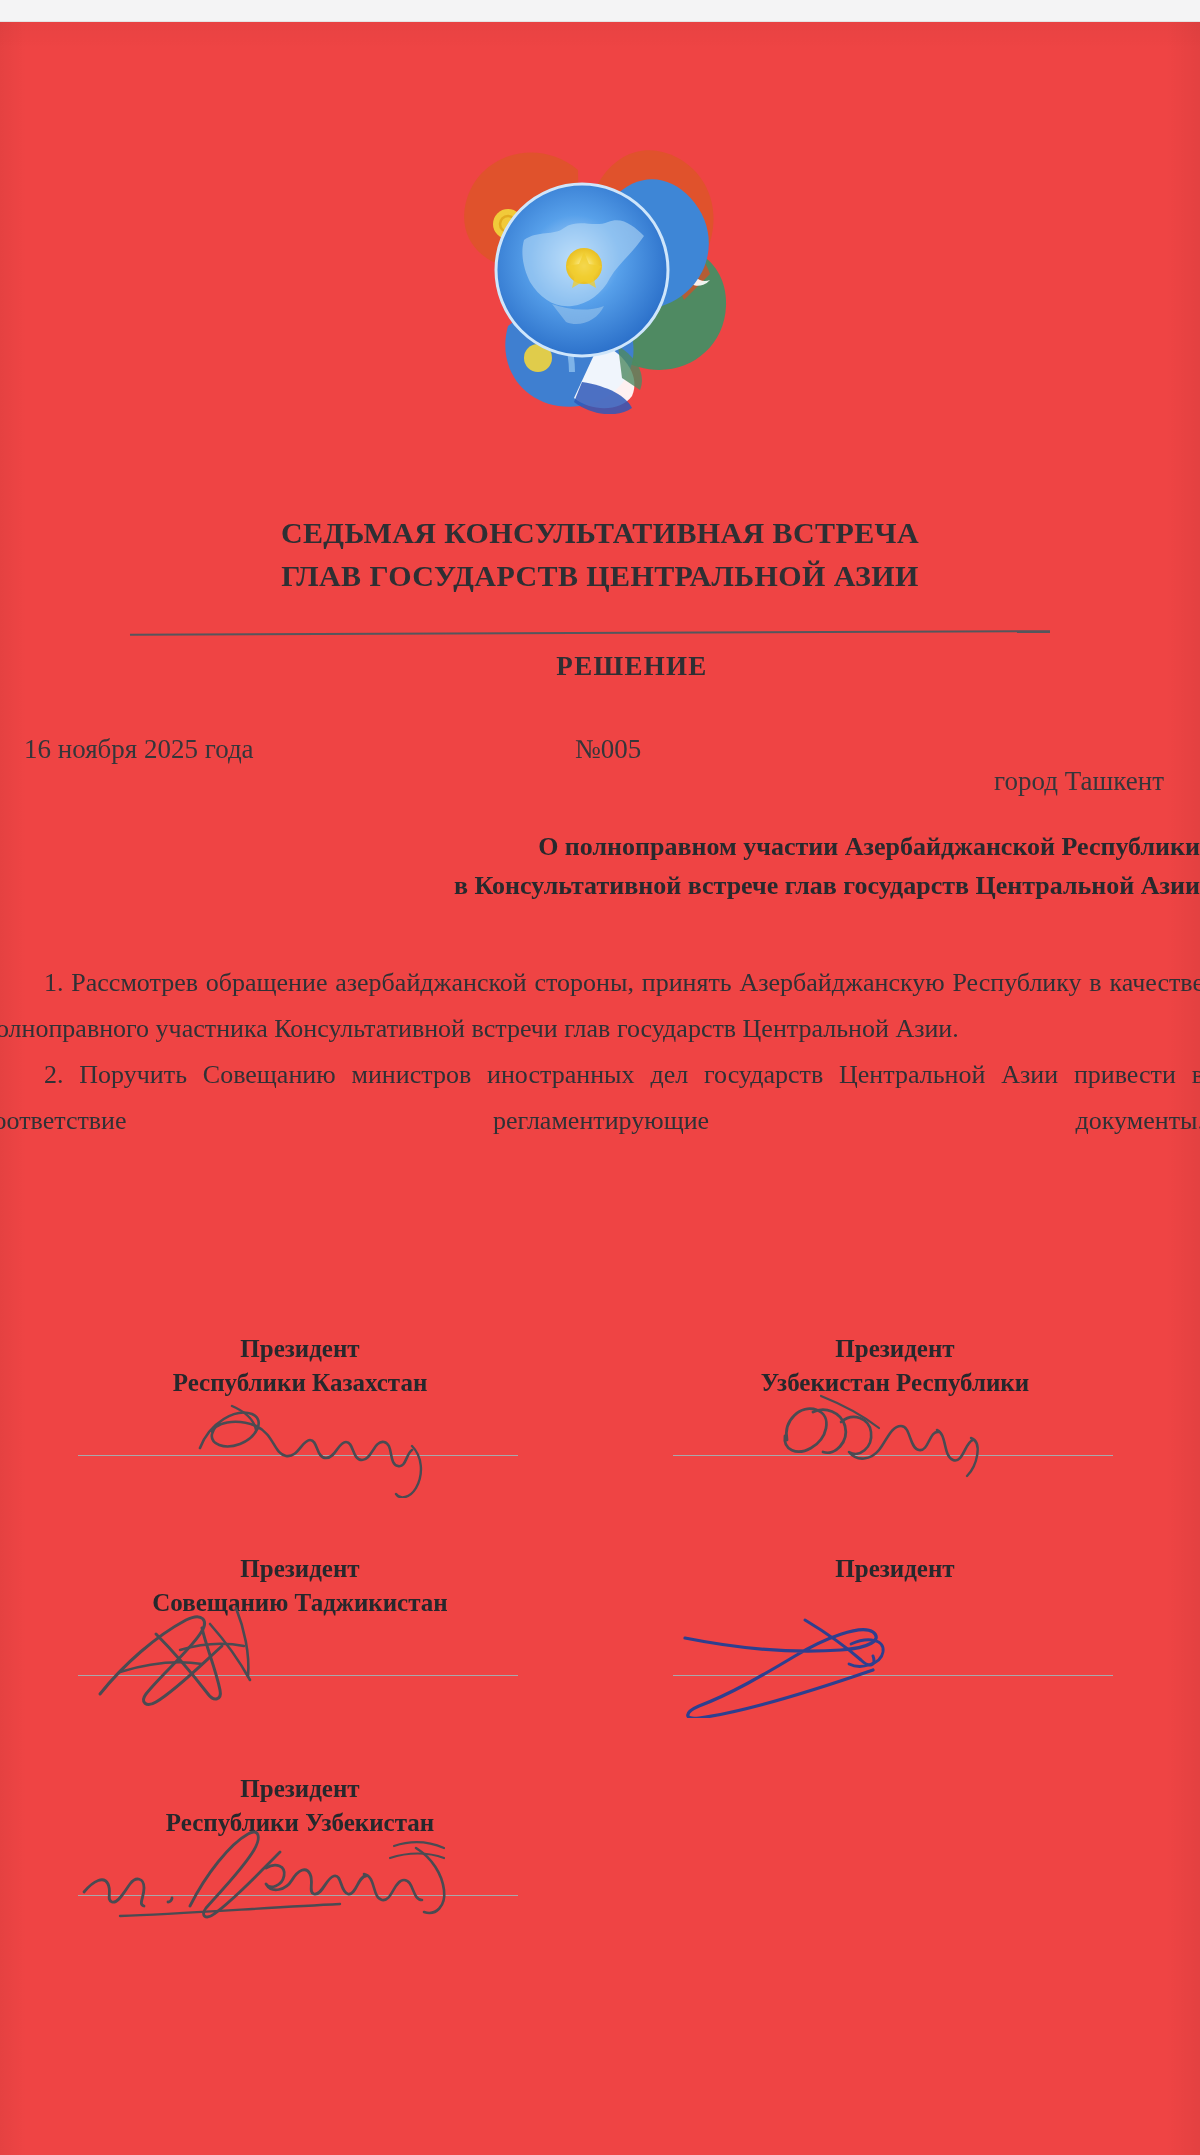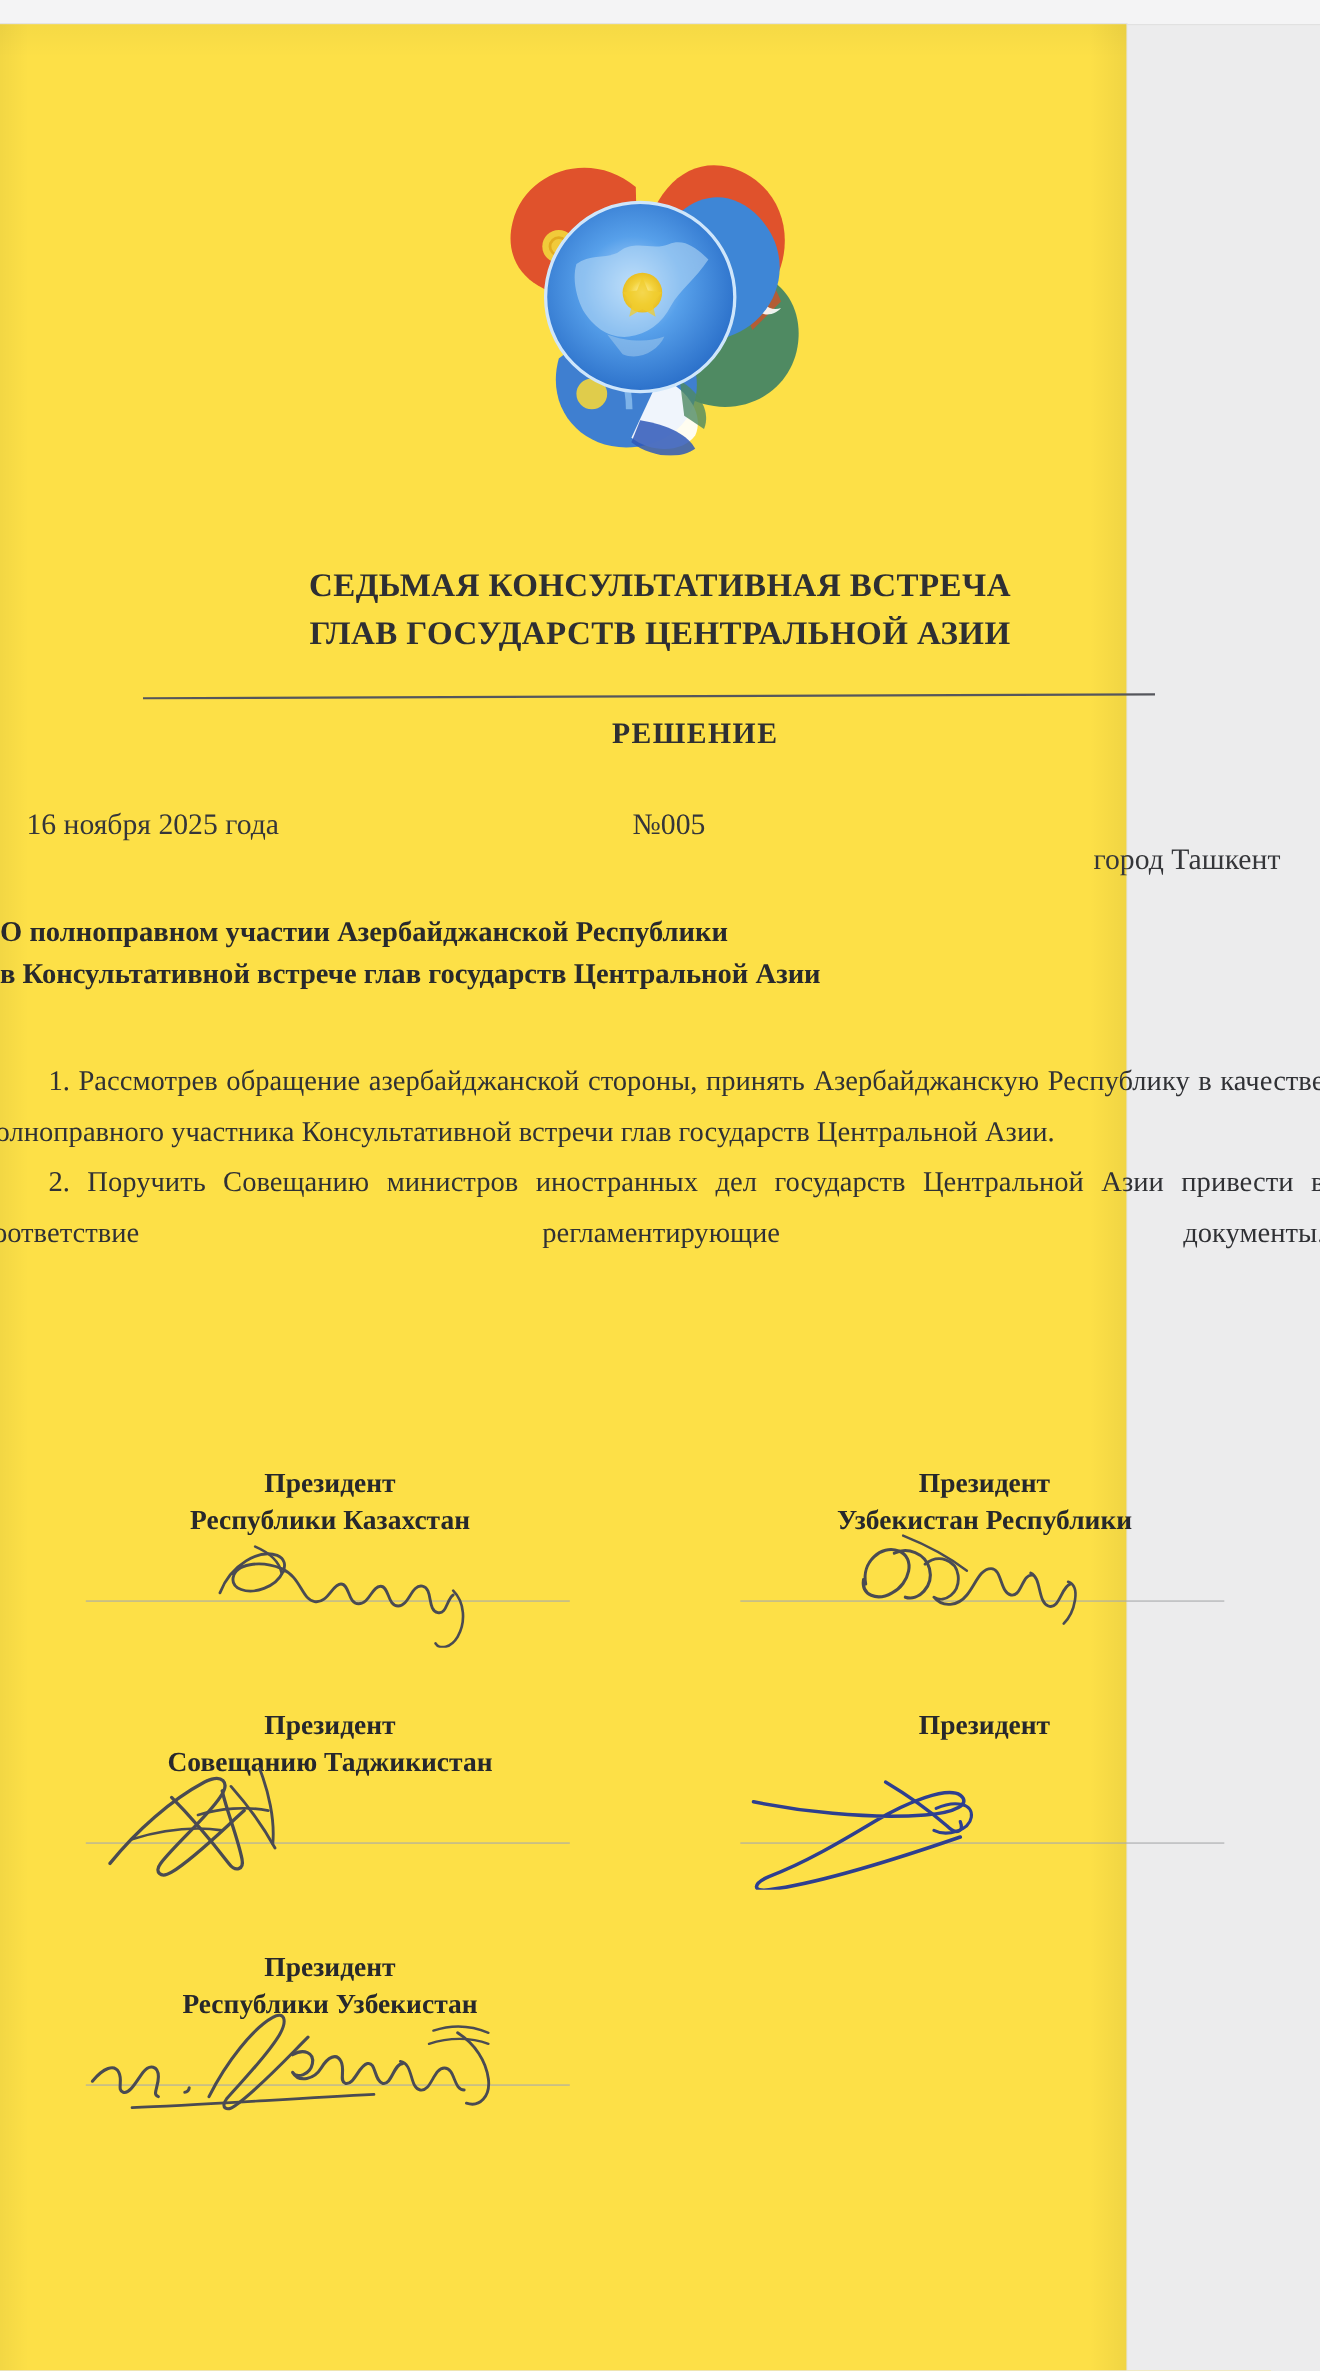--- a/index.html
+++ b/index.html
@@ -13,23 +13,23 @@
     position: relative;
     font-family: "Liberation Serif", "DejaVu Serif", serif;
     overflow: hidden;
   }
 
   
   #scan-page {
     position: absolute;
     left: 0;
     top: 22px;
-    width: 1024px;
+    width: 1200px;
     height: 2133px;
-    background: #fde047;
+    background: #ef4444;
     box-shadow: 0 0 0 1px #e3e3e3;
   }
   
   #scan-page::before {
     content: "";
     position: absolute;
     inset: 0;
     background:
       linear-gradient(to right, rgba(0,0,0,0.045) 0px, rgba(0,0,0,0) 26px),
       linear-gradient(to left, rgba(0,0,0,0.05) 0px, rgba(0,0,0,0) 34px),
@@ -115,21 +115,21 @@
   }
   #meta-date  { position: absolute; left: 0px;   top: 0; }
   #meta-number{ position: absolute; left: 551px; top: 0; }
   #meta-city  { position: absolute; right: 12px; top: 0; margin-top: 32px; }
 
   
   .subject {
     position: absolute;
     left: 0;
     width: 1200px;
-    text-align: left;
+    text-align: right;
     font-size: 26px;
     font-weight: bold;
     color: #28292d;
     line-height: 38px;
   }
   #subject-line-1 { top: 806px; }
   #subject-line-2 { top: 845px; }
 
   
   #body-text {

